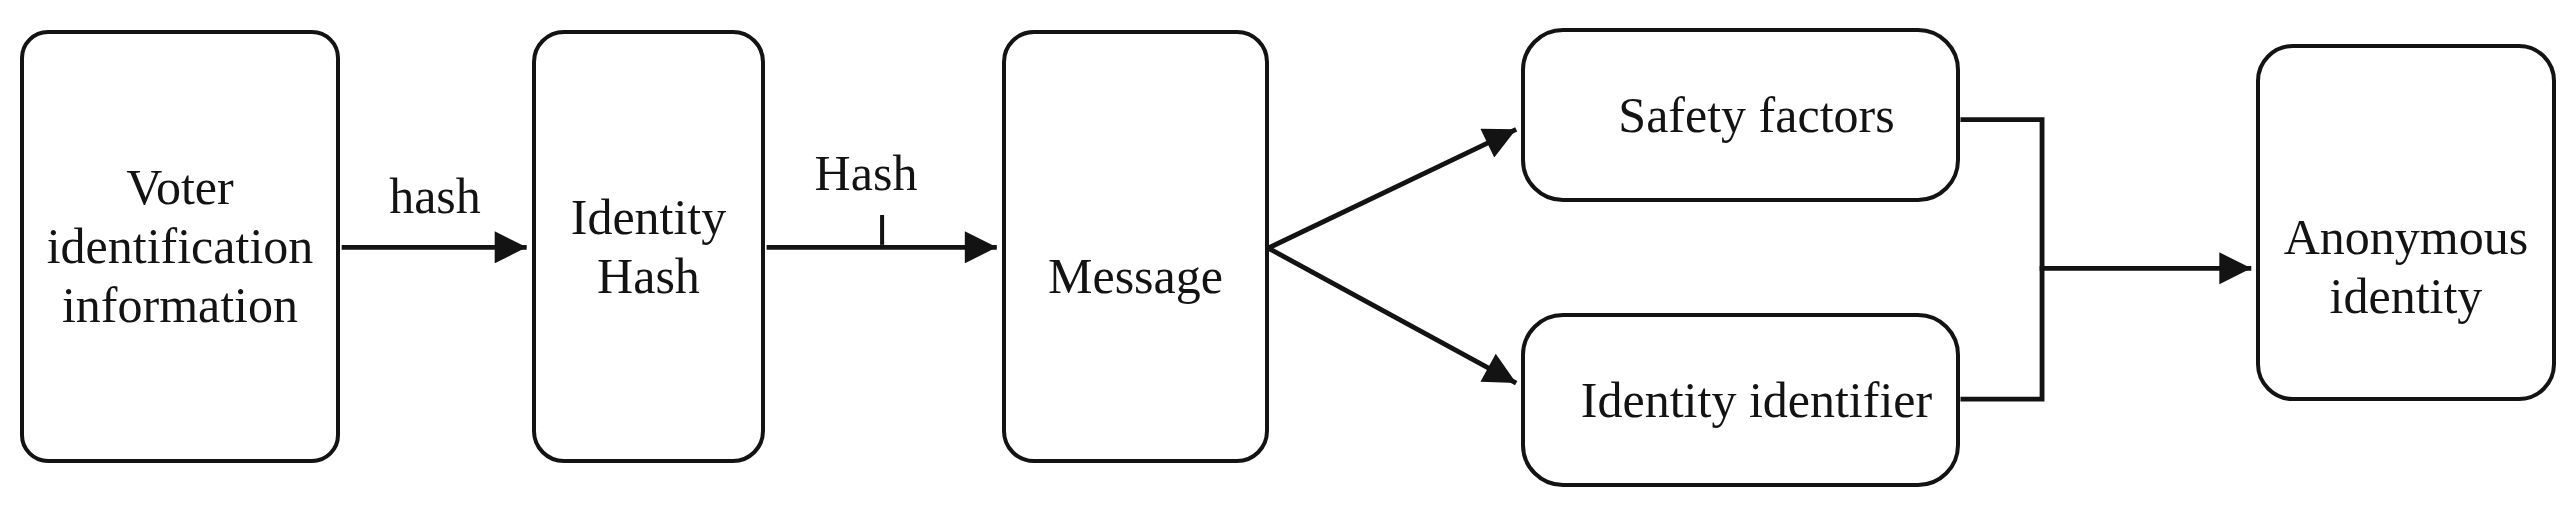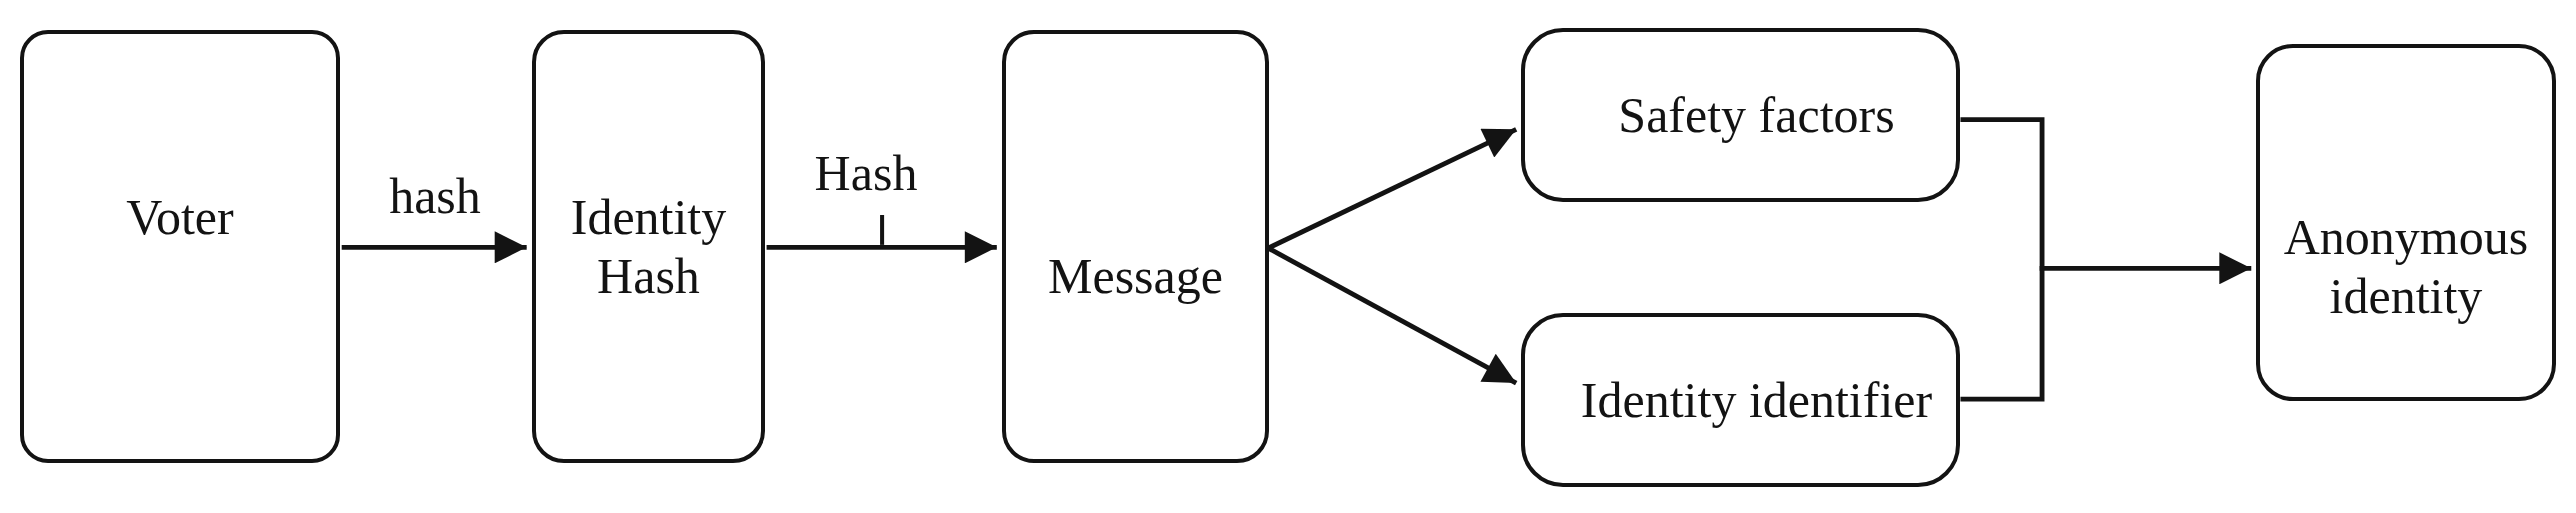--- a/index.html
+++ b/index.html
@@ -59,21 +59,22 @@
     <line x1="1570" y1="307" x2="1877" y2="474" stroke="var(--ink)" stroke-width="6" marker-end="url(#ah)"></line>
 
     <path d="M 2427 148 L 2528 148 L 2528 494 L 2427 494" fill="none" stroke="var(--ink)" stroke-width="6"></path>
 
     <line x1="2525" y1="332" x2="2787" y2="332" stroke="var(--ink)" stroke-width="6" marker-end="url(#ah)"></line>
   </svg>
 
   <div class="node tall n-voter">
     <span class="txt">
       <span>Voter</span><br>
-      <br>
+      <span>identification</span><br>
+      <span>information</span>
     </span>
   </div>
 
   <div class="node tall n-idhash">
     <span class="txt">
       <span>Identity</span><br>
       <span>Hash</span>
     </span>
   </div>
 

